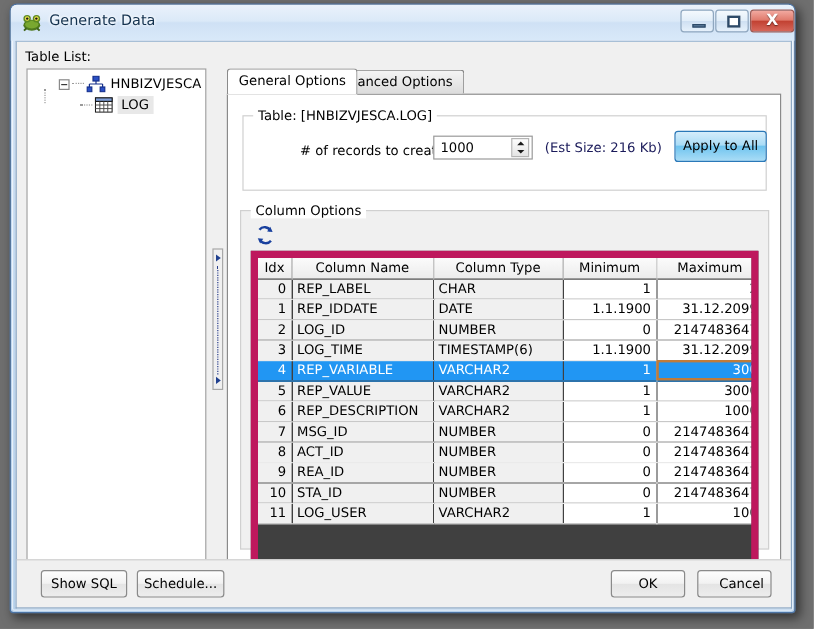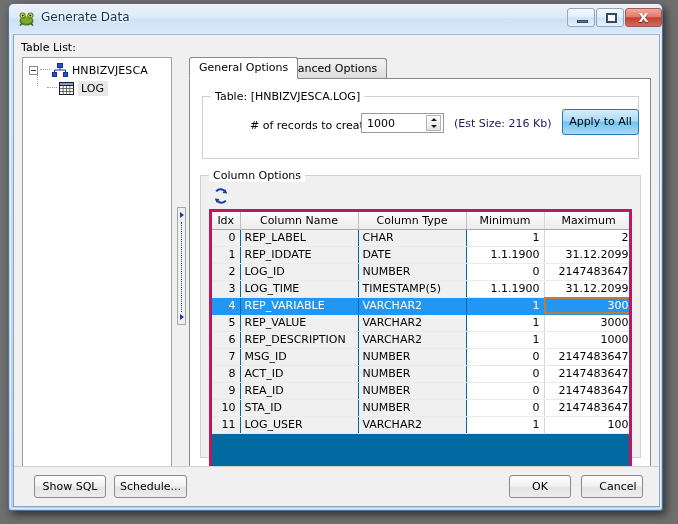--- a/index.html
+++ b/index.html
@@ -99,21 +99,21 @@
     font-size:11px; color:#000;
   }
   #tree-panel {
     position:absolute; left:8px; top:22px;
     width:150px; height:413px;
     background:#ffffff;
     border:1px solid #a0a0a0;
     box-sizing:border-box;
     overflow:hidden;
   }
-  .tree-row { position:absolute; height:18px; white-space:nowrap; }
+  .tree-row { position:absolute; height:18px; white-space:nowrap;margin-left:20px; }
   #tree-row-schema { left:6px; top:5px; }
   #tree-row-table  { left:24px; top:23px; }
 
   .expander {
     display:inline-block; width:9px; height:9px;
     border:1px solid #8a8a8a; background:#fff;
     position:relative; vertical-align:middle; margin-right:2px;
     box-sizing:border-box;
   }
   .expander::before {
@@ -260,22 +260,22 @@
   
   #btn-refresh {
     position:absolute; left:11px; top:11px;
     width:18px; height:18px; cursor:default;
   }
 
   
   #grid-outer {
     position:absolute; left:8px; top:33px;
     width:423px; height:287px;
-    border:3px solid #be185d;
-    background:#0369a1;
+    border:6px solid #be185d;
+    background:#404040;
     box-sizing:border-box;
     overflow:hidden;
   }
   table.grid {
     border-collapse:collapse;
     width:100%;
     font-size:11px;
     table-layout:fixed;
   }
   table.grid th {
@@ -466,21 +466,21 @@
                 <tr>
                   <td class="c-idx">2</td>
                   <td class="c-name">LOG_ID</td>
                   <td class="c-type">NUMBER</td>
                   <td class="c-min">0</td>
                   <td class="c-max">2147483647</td>
                 </tr>
                 <tr>
                   <td class="c-idx">3</td>
                   <td class="c-name">LOG_TIME</td>
-                  <td class="c-type">TIMESTAMP(5)</td>
+                  <td class="c-type">TIMESTAMP(6)</td>
                   <td class="c-min">1.1.1900</td>
                   <td class="c-max">31.12.2099</td>
                 </tr>
                 <tr class="selrow">
                   <td class="c-idx">4</td>
                   <td class="c-name">REP_VARIABLE</td>
                   <td class="c-type">VARCHAR2</td>
                   <td class="c-min">1</td>
                   <td class="c-max">300</td>
                 </tr>

